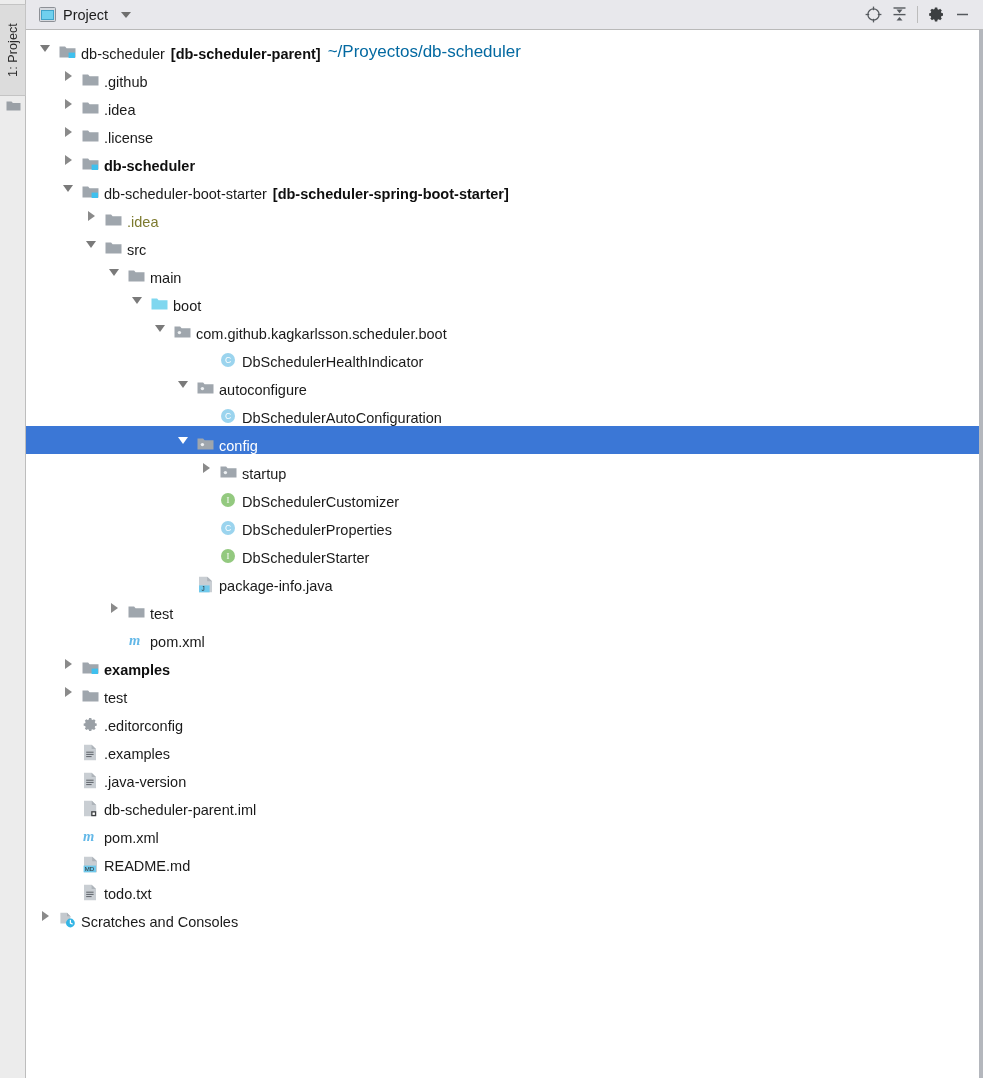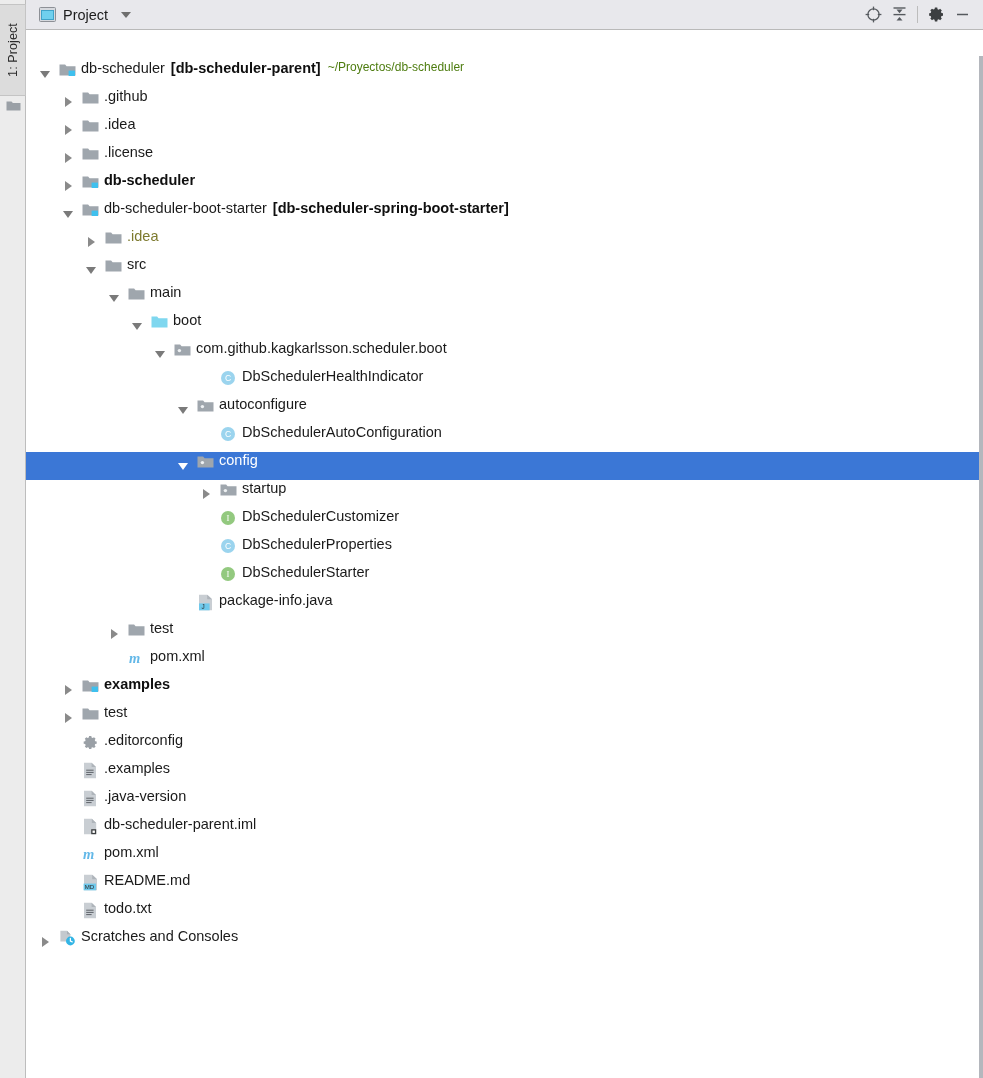--- a/index.html
+++ b/index.html
@@ -55,21 +55,20 @@
     width: 15px; height: 12px;
   }
 
   
   .main-col {
     flex: 1 1 auto;
     display: flex;
     flex-direction: column;
     min-width: 0;
     height: 1078px;
-    gap: 26px;
   }
 
   
   .toolwindow-header {
     height: 30px;
     flex: 0 0 30px;
     background: #e8e8ec;
     border-bottom: 1px solid #b9b9b9;
     display: flex;
     align-items: center;
@@ -117,21 +116,21 @@
   }
   .tree {
     position: relative;
     width: 100%;
     padding-top: 4px;
     box-sizing: border-box;
   }
   .row {
     height: 28px;
     display: flex;
-    align-items: flex-start;
+    align-items: flex-end;
     box-sizing: border-box;
     white-space: nowrap;
     cursor: default;
   }
   .row.selected { background: #3b77d6; }
   .row.selected .txt,
   .row.selected .txt-bold,
   .row.selected .txt-dim,
   .row.selected .txt-olive { color: #ffffff; }
   .row.selected .arrow-open { border-top-color: #ffffff; }
@@ -165,22 +164,22 @@
   .txt {
     font-size: 14.5px;
     color: #1a1a1a;
   }
   .txt-bold {
     font-size: 14.5px;
     color: #0f0f0f;
     font-weight: bold;
   }
   .txt-dim {
-    font-size: 12px;
-    color: #4d7c0f;
+    font-size: 17px;
+    color: #0369a1;
     margin-left: 7px;
   }
   .txt-olive {
     font-size: 14.5px;
     color: #7d7a2e;
   }
   .txt-suffix-bold {
     font-size: 14.5px;
     color: #0f0f0f;
     font-weight: bold;

